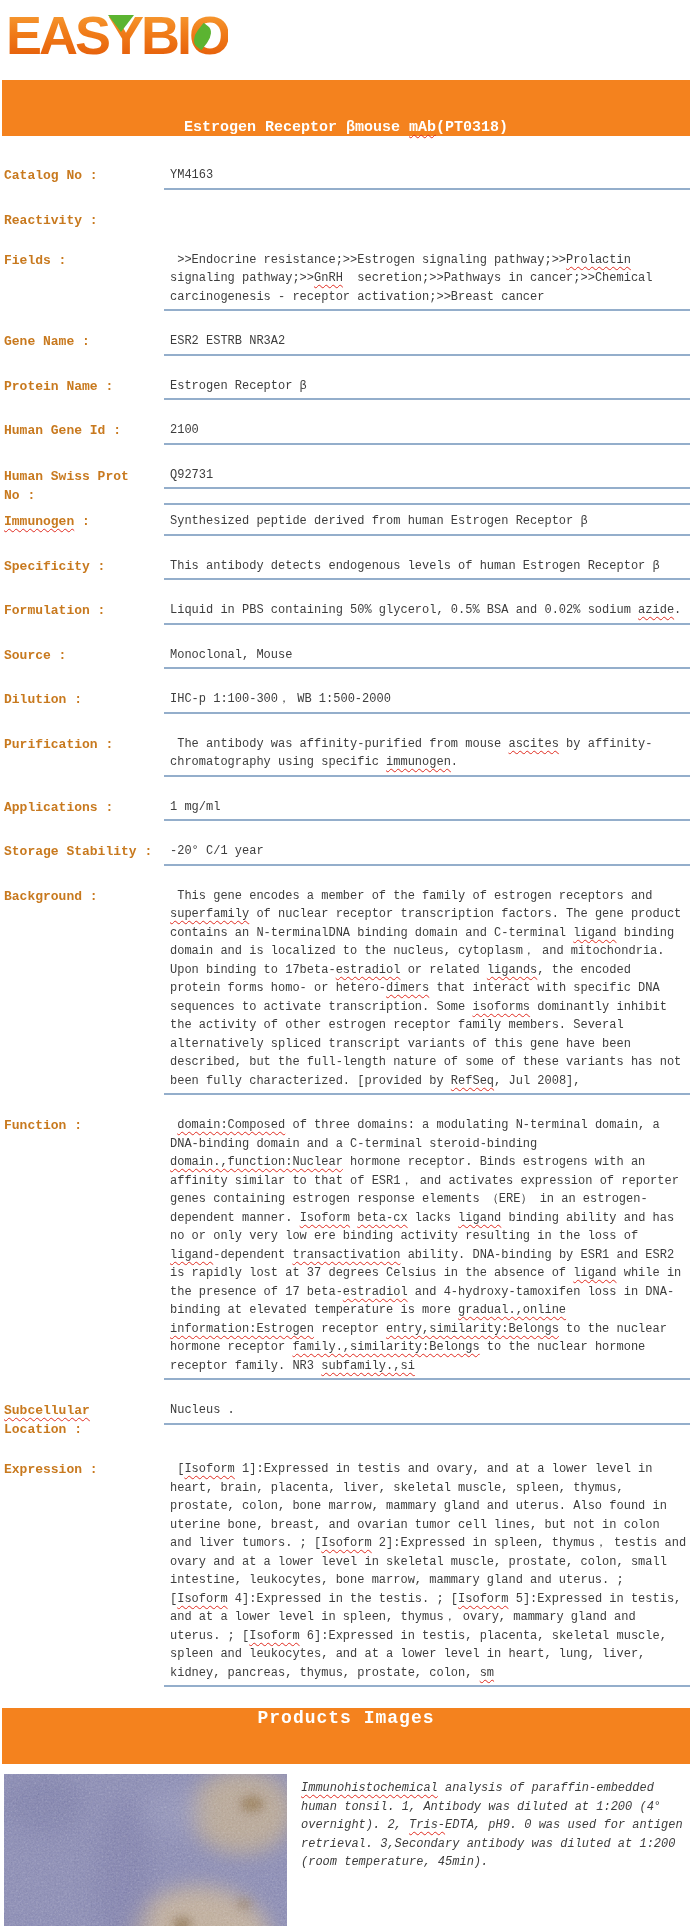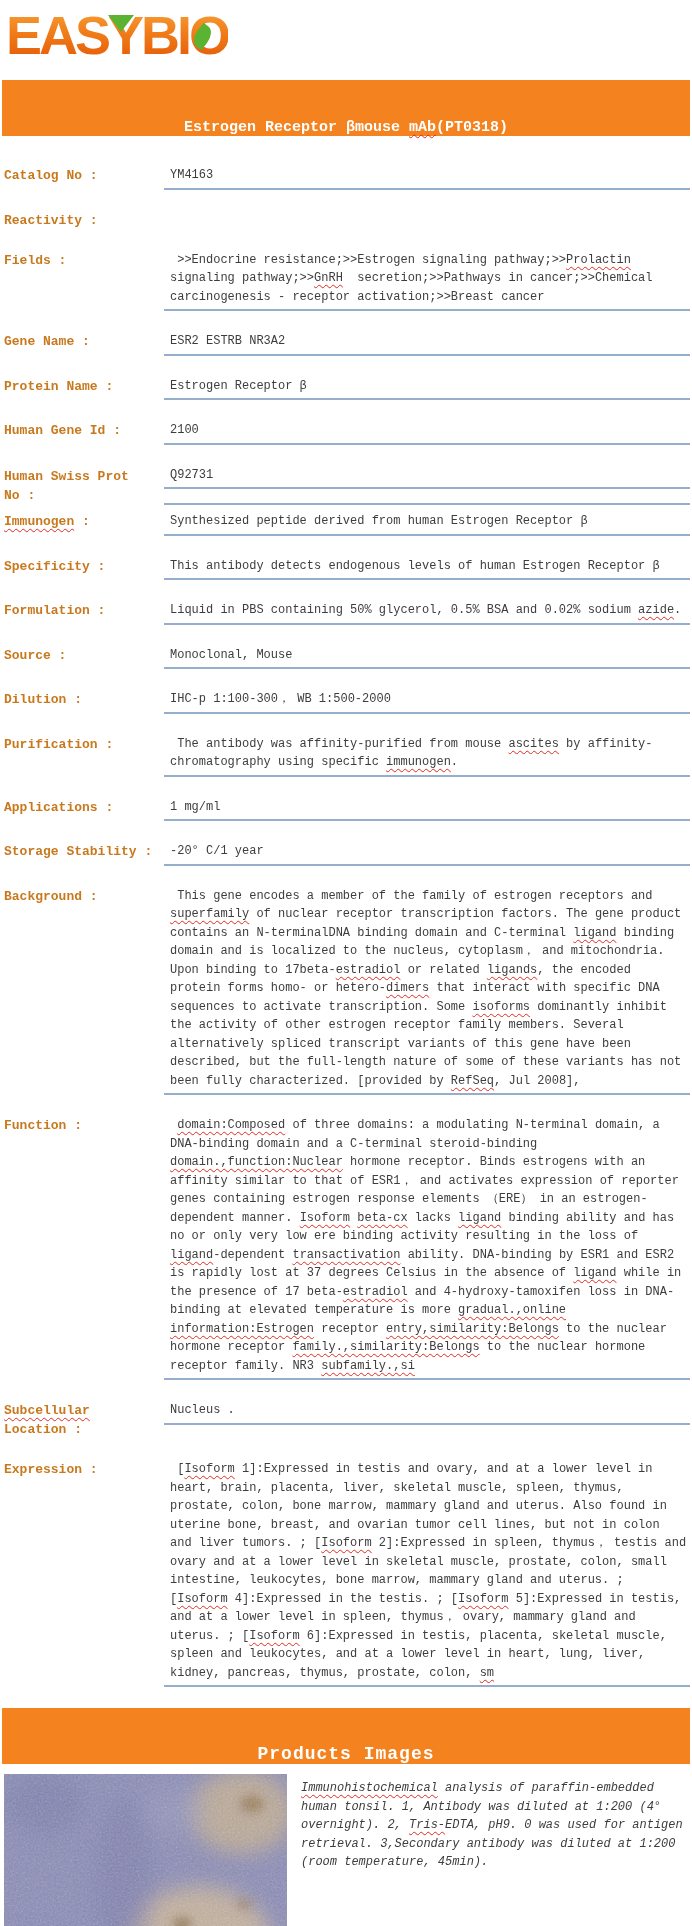--- a/index.html
+++ b/index.html
@@ -27,21 +27,21 @@
   .logo-tri{position:absolute;left:106px;top:15px;width:0;height:0;
     border-left:13px solid transparent;border-right:13px solid transparent;
     border-top:17px solid var(--logo-green);}
   .logo-leaf{position:absolute;left:193px;top:25px;width:15px;height:23px;
     background:var(--logo-green);border-radius:0 60% 0 60%;transform:rotate(38deg);}
 
   
   .banner{background:var(--banner-orange);height:56px;display:flex;justify-content:center;
     color:#fff;font-weight:bold;}
   .title-banner{margin-top:8px;align-items:flex-end;font-size:15px;}
-  .products-banner{margin-top:5px;align-items:flex-end;font-size:18px;letter-spacing:1px;}
+  .products-banner{margin-top:5px;align-items:flex-start;font-size:18px;letter-spacing:1px;}
 
   
   .rows{margin-top:30px;}
   .row{display:flex;align-items:flex-start;margin-bottom:21px;}
   .row.compact{margin-bottom:7px;align-items:flex-end;}
   .label{width:162px;flex:none;color:var(--label-orange);font-weight:bold;
     font-size:13px;line-height:19px;white-space:pre-wrap;padding-left:2px;}
   .value-wrap{flex:1;min-width:0;}
   .value{font-size:12px;line-height:18.5px;color:var(--text-gray);
     border-bottom:2px solid var(--underline-blue);

